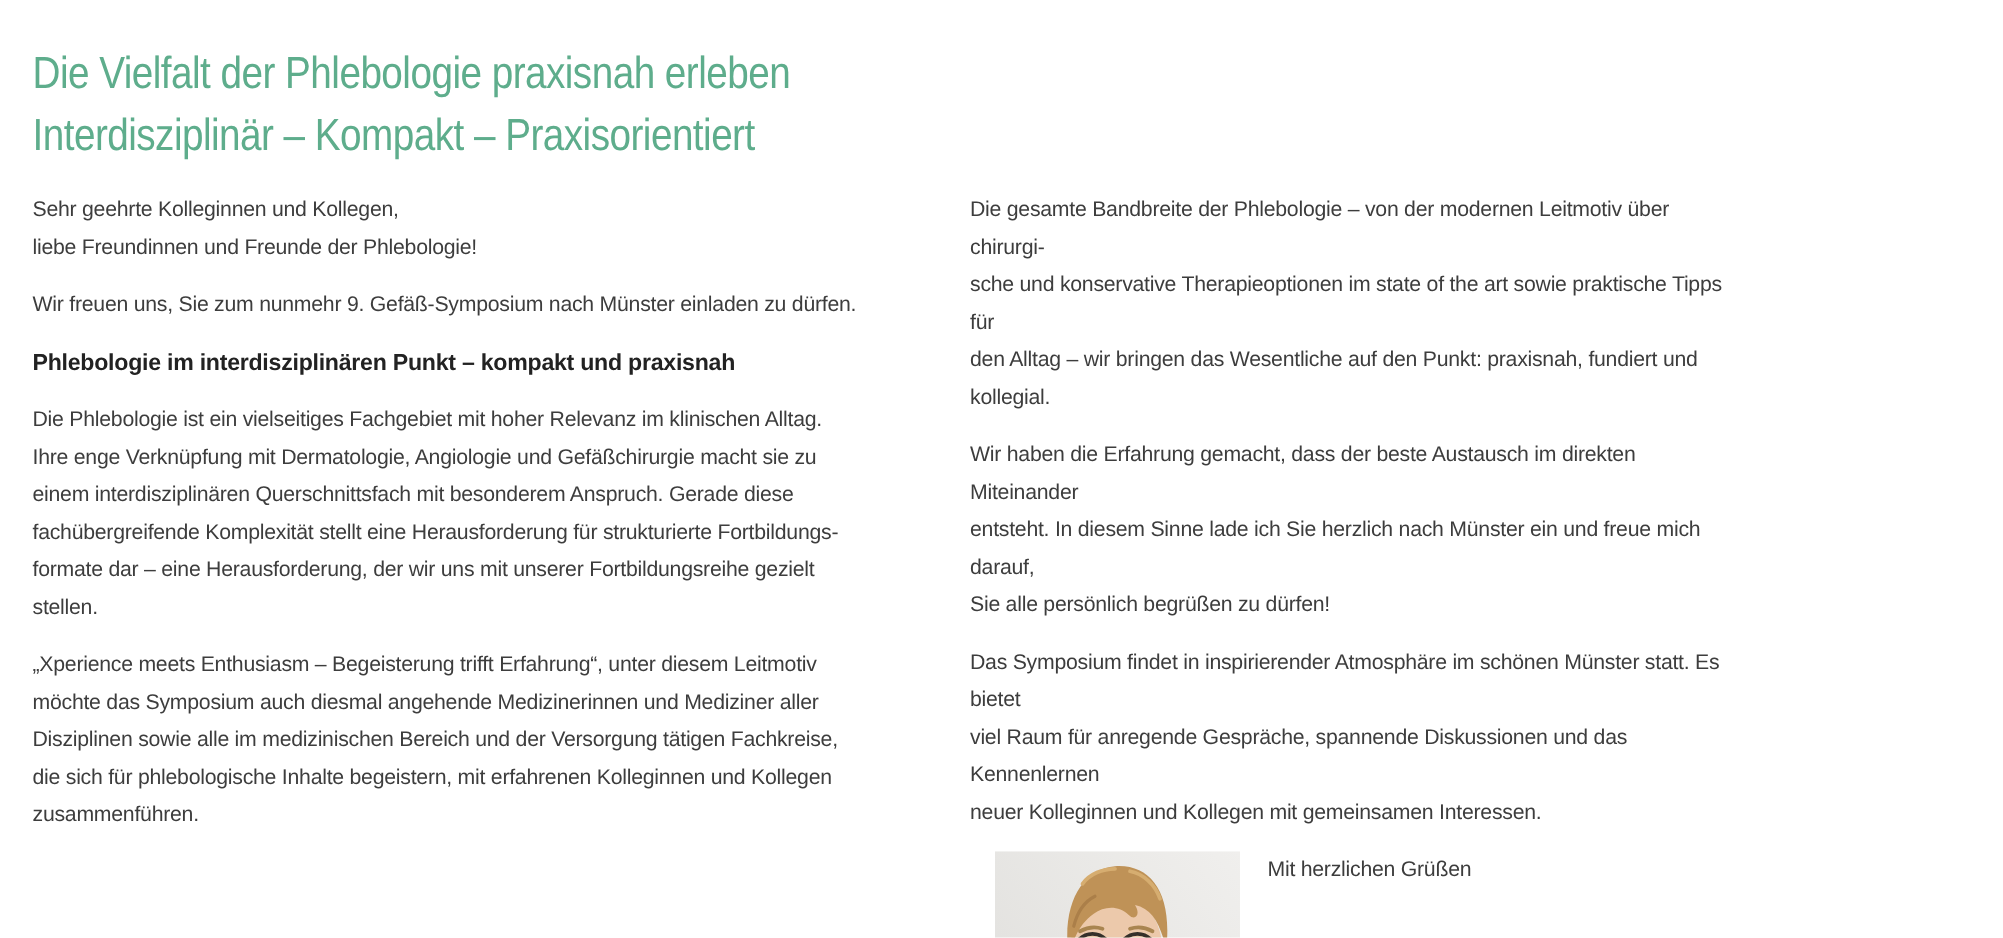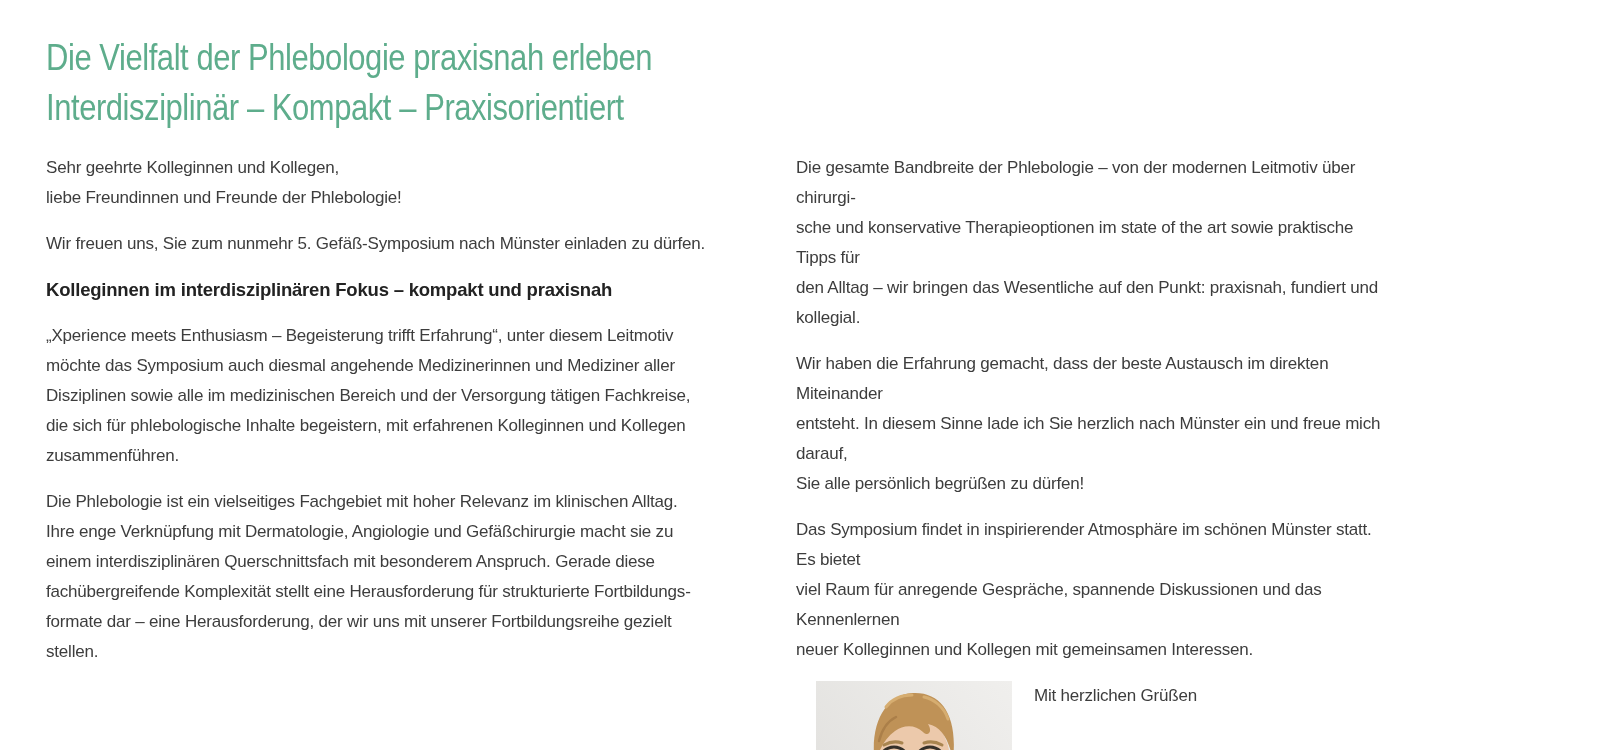--- a/index.html
+++ b/index.html
@@ -4,21 +4,21 @@
 <style>
   * { box-sizing: border-box; margin: 0; padding: 0; }
   html, body {
     width: 1602px; height: 750px;
     background: #ffffff;
     font-family: "Liberation Sans", "DejaVu Sans", sans-serif;
     overflow: hidden;
   }
   .page {
     width: 1432px; height: 750px;
-    padding: 33px 40px 0 46px;
+    padding: 33px 40px 0 26px;
   }
   .page-title {
     color: var(--heading-green, #5ead8c);
     font-size: 36px;
     font-weight: 400;
     line-height: 50px;
     letter-spacing: -0.5px;
     white-space: pre-line;
     transform: scaleX(0.86);
     transform-origin: 0 0;
@@ -74,33 +74,33 @@
 <main class="page">
 
   <h1 class="page-title">Die Vielfalt der Phlebologie praxisnah erleben
 Interdisziplinär – Kompakt – Praxisorientiert</h1>
 
   <section class="columns">
 
     <div class="col col-left">
       <p>Sehr geehrte Kolleginnen und Kollegen,
 liebe Freundinnen und Freunde der Phlebologie!</p>
-      <p>Wir freuen uns, Sie zum nunmehr 5. Gefäß-Symposium nach Münster einladen zu dürfen.</p>
-      <h2>Kolleginnen im interdisziplinären Fokus – kompakt und praxisnah</h2>
-      <p>„Xperience meets Enthusiasm – Begeisterung trifft Erfahrung“, unter diesem Leitmotiv
-möchte das Symposium auch diesmal angehende Medizinerinnen und Mediziner aller
-Disziplinen sowie alle im medizinischen Bereich und der Versorgung tätigen Fachkreise,
-die sich für phlebologische Inhalte begeistern, mit erfahrenen Kolleginnen und Kollegen
-zusammenführen.</p>
+      <p>Wir freuen uns, Sie zum nunmehr 9. Gefäß-Symposium nach Münster einladen zu dürfen.</p>
+      <h2>Phlebologie im interdisziplinären Punkt – kompakt und praxisnah</h2>
       <p>Die Phlebologie ist ein vielseitiges Fachgebiet mit hoher Relevanz im klinischen Alltag.
 Ihre enge Verknüpfung mit Dermatologie, Angiologie und Gefäßchirurgie macht sie zu
 einem interdisziplinären Querschnittsfach mit besonderem Anspruch. Gerade diese
 fachübergreifende Komplexität stellt eine Herausforderung für strukturierte Fortbildungs-
 formate dar – eine Herausforderung, der wir uns mit unserer Fortbildungsreihe gezielt
 stellen.</p>
+      <p>„Xperience meets Enthusiasm – Begeisterung trifft Erfahrung“, unter diesem Leitmotiv
+möchte das Symposium auch diesmal angehende Medizinerinnen und Mediziner aller
+Disziplinen sowie alle im medizinischen Bereich und der Versorgung tätigen Fachkreise,
+die sich für phlebologische Inhalte begeistern, mit erfahrenen Kolleginnen und Kollegen
+zusammenführen.</p>
     </div>
 
     <div class="col col-right">
       <p>Die gesamte Bandbreite der Phlebologie – von der modernen Leitmotiv über chirurgi-
 sche und konservative Therapieoptionen im state of the art sowie praktische Tipps für
 den Alltag – wir bringen das Wesentliche auf den Punkt: praxisnah, fundiert und kollegial.</p>
       <p>Wir haben die Erfahrung gemacht, dass der beste Austausch im direkten Miteinander
 entsteht. In diesem Sinne lade ich Sie herzlich nach Münster ein und freue mich darauf,
 Sie alle persönlich begrüßen zu dürfen!</p>
       <p>Das Symposium findet in inspirierender Atmosphäre im schönen Münster statt. Es bietet

